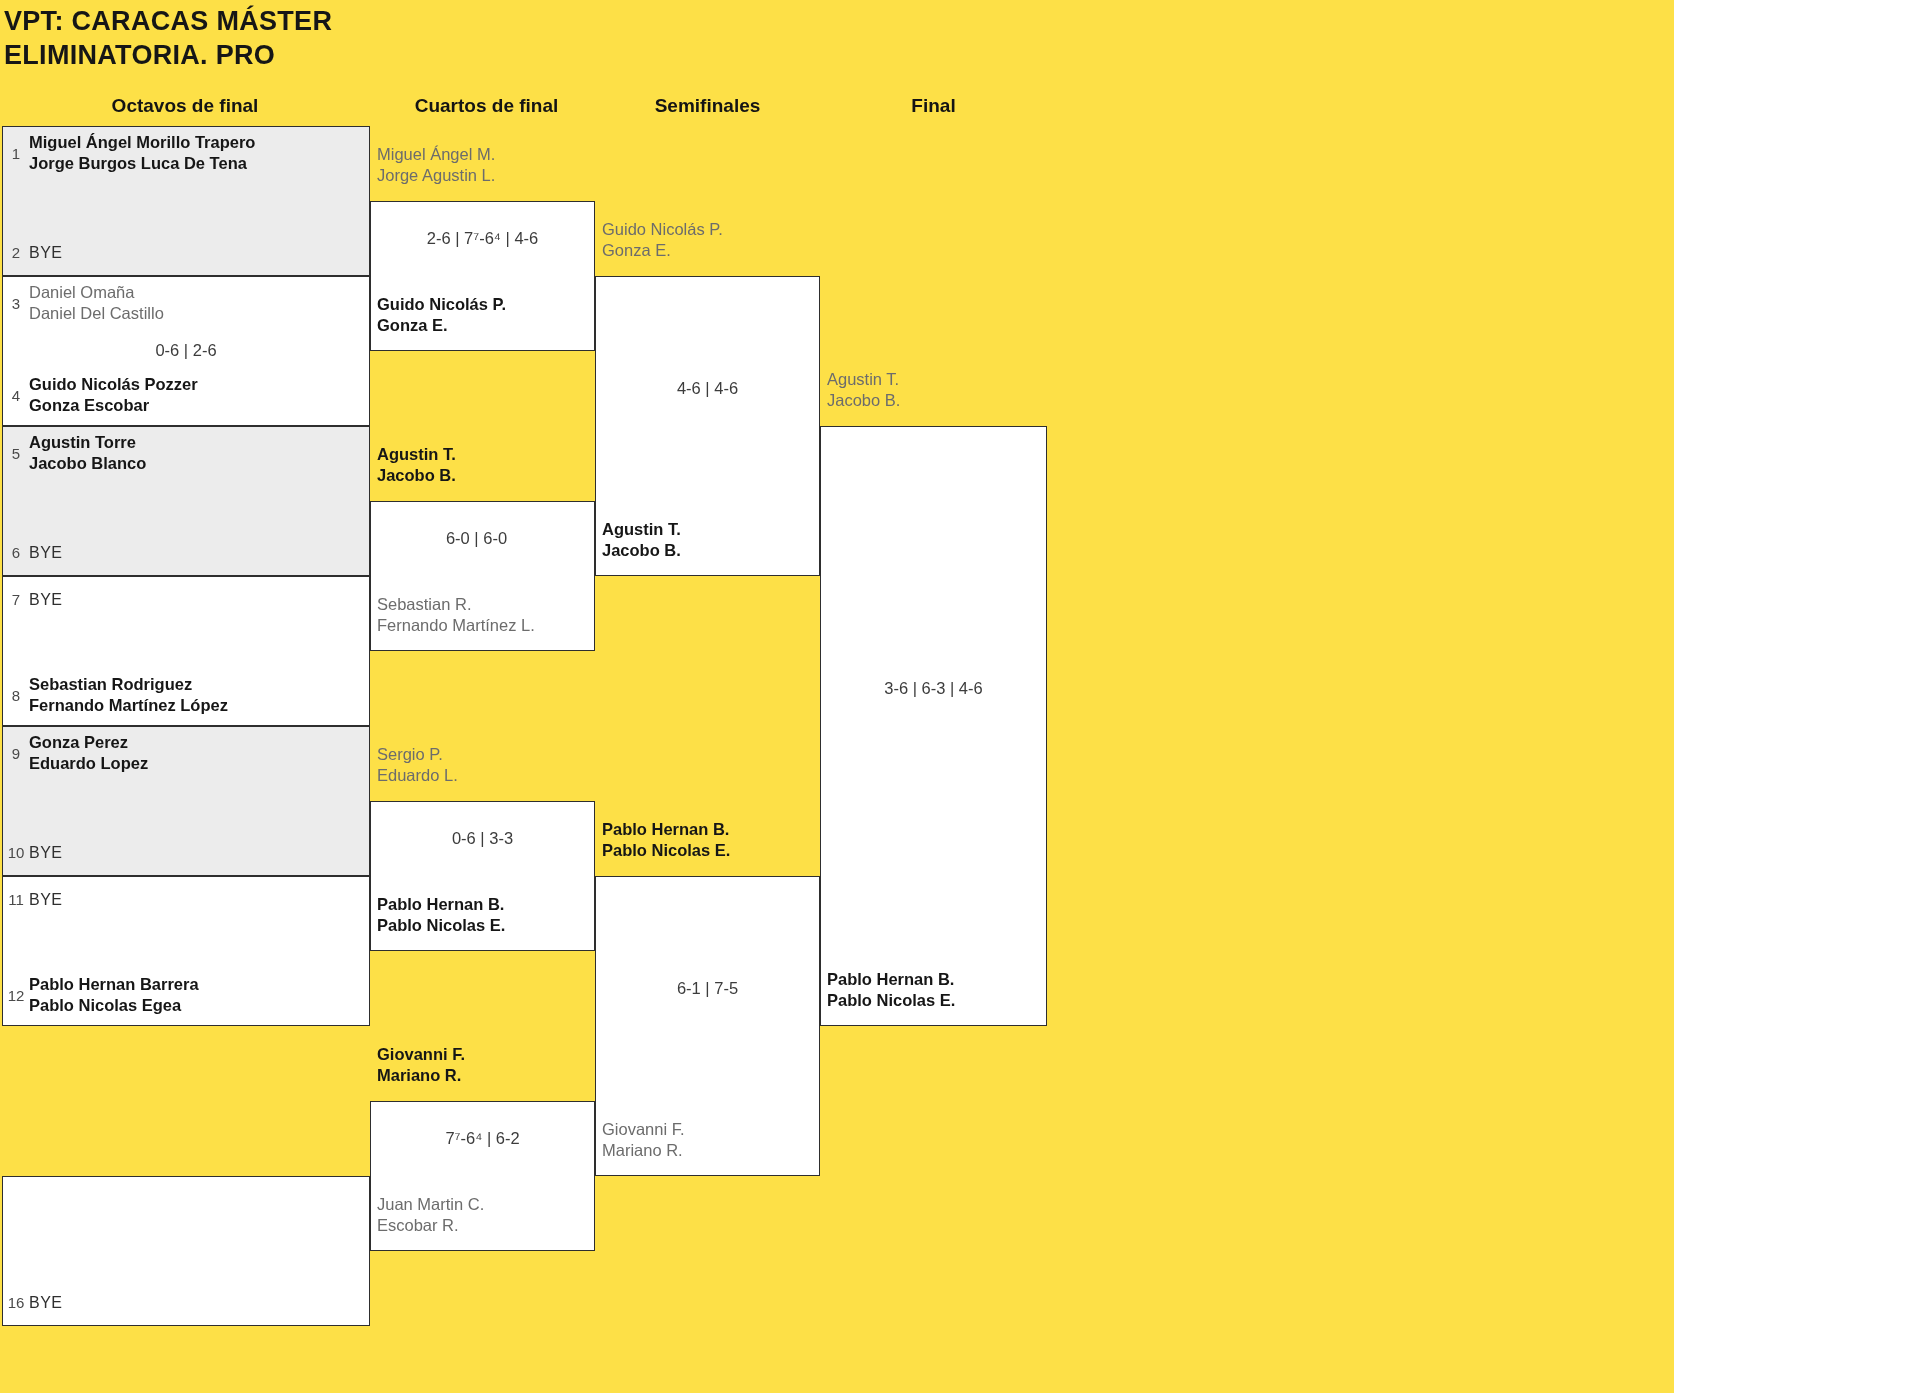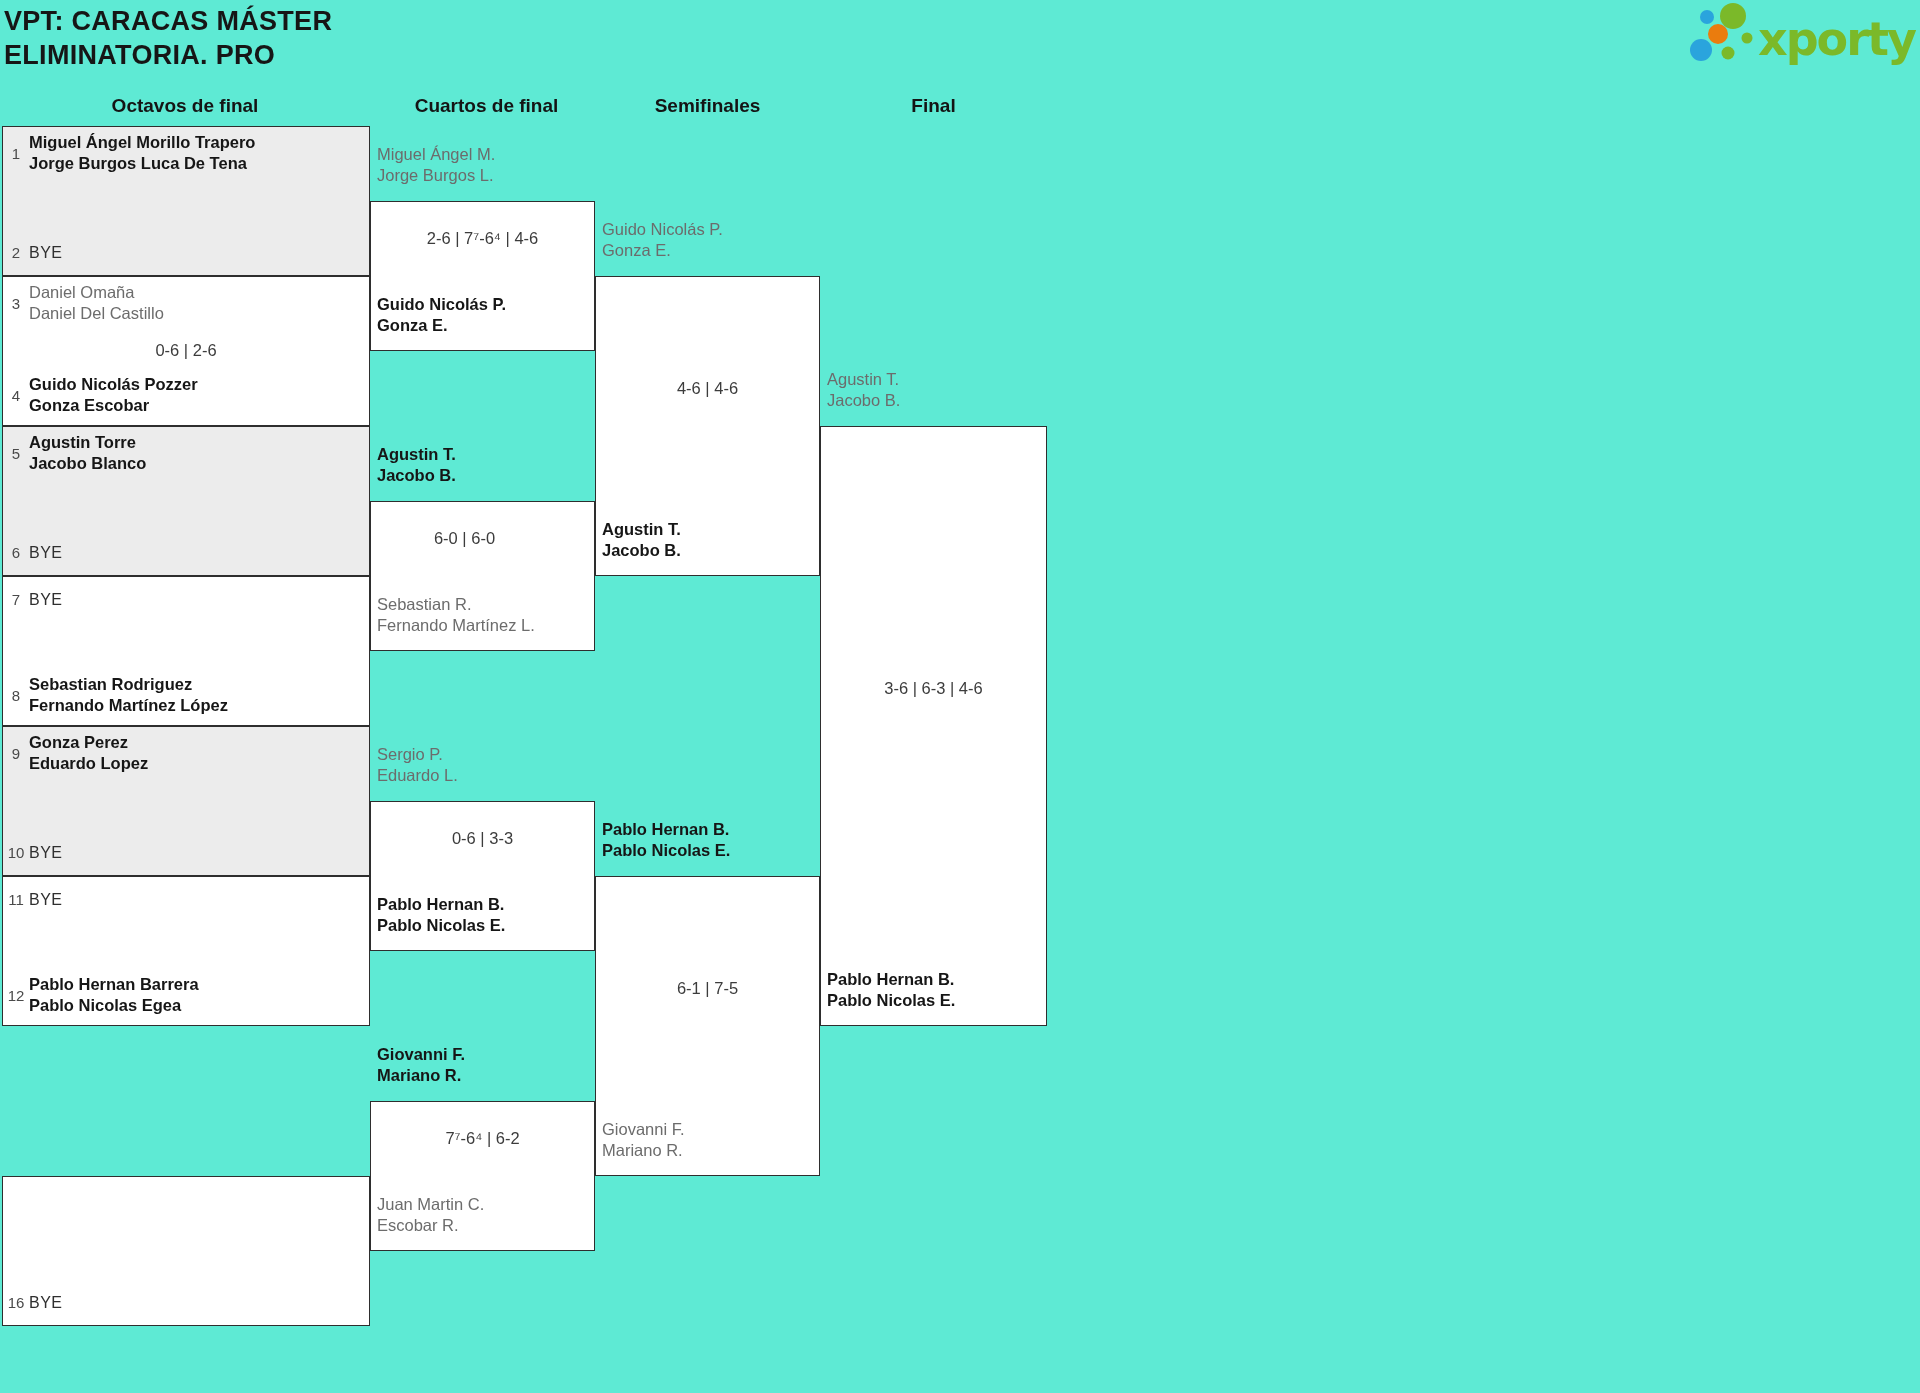--- a/index.html
+++ b/index.html
@@ -1,17 +1,17 @@
 <!DOCTYPE html>
 <html><head>
 <meta charset="utf-8">
 <style>
   html,body{margin:0;padding:0;background:#fff;}
   body{font-family:"Liberation Sans","DejaVu Sans",sans-serif;}
-  .page{position:relative;width:1920px;height:1393px;background:#5eead4;overflow:hidden;text-decoration:underline;}
+  .page{position:relative;width:1674px;height:1393px;background:#fde047;overflow:hidden;text-decoration:underline;}
   .title-line{position:absolute;left:4px;font-size:27px;font-weight:700;color:#161616;letter-spacing:.3px;white-space:nowrap;}
   .round-header{position:absolute;top:95px;font-size:19px;font-weight:600;color:#141414;text-align:center;}
   .box{position:absolute;border:1px solid #2e2e2e;background:#fff;box-sizing:border-box;}
   .box.gray{background:#ececec;}
   .entry{position:absolute;left:0;right:0;display:flex;align-items:center;}
   .seed{width:26px;flex:none;text-align:center;font-size:15px;color:#4a4a4a;}
   .names{font-size:16.5px;line-height:21px;}
   .win{font-weight:700;color:#161616;}
   .loss{font-weight:400;color:#6c6c6c;}
   .byeTxt{font-weight:400;color:#2f2f2f;font-size:16px;letter-spacing:.5px;}
@@ -144,35 +144,35 @@
     <div class="entry" style="bottom:12px">
       <span class="seed">16</span>
       <div class="names byeTxt">
         <div>BYE</div>
       </div>
     </div>
   </div>
 
   <div class="lateTeam loss" style="left:377px;top:144px;width:212px">
     <div>Miguel Ángel M.</div>
-    <div>Jorge Burgos L.</div>
+    <div>Jorge Agustin L.</div>
   </div>
   <div class="box" style="left:370px;top:201px;width:225px;height:150px"></div>
   <div class="score" style="left:370px;top:229px;width:225px">2-6 | 7⁷-6⁴ | 4-6</div>
   <div class="lateTeam win" style="left:377px;top:294px;width:212px">
     <div>Guido Nicolás P.</div>
     <div>Gonza E.</div>
   </div>
 
   <div class="lateTeam win" style="left:377px;top:444px;width:212px">
     <div>Agustin T.</div>
     <div>Jacobo B.</div>
   </div>
   <div class="box" style="left:370px;top:501px;width:225px;height:150px"></div>
-  <div class="score" style="left:352px;top:529px;width:225px">6-0 | 6-0</div>
+  <div class="score" style="left:364px;top:529px;width:225px">6-0 | 6-0</div>
   <div class="lateTeam loss" style="left:377px;top:594px;width:212px">
     <div>Sebastian R.</div>
     <div>Fernando Martínez L.</div>
   </div>
 
   <div class="lateTeam loss" style="left:377px;top:744px;width:212px">
     <div>Sergio P.</div>
     <div>Eduardo L.</div>
   </div>
   <div class="box" style="left:370px;top:801px;width:225px;height:150px"></div>

